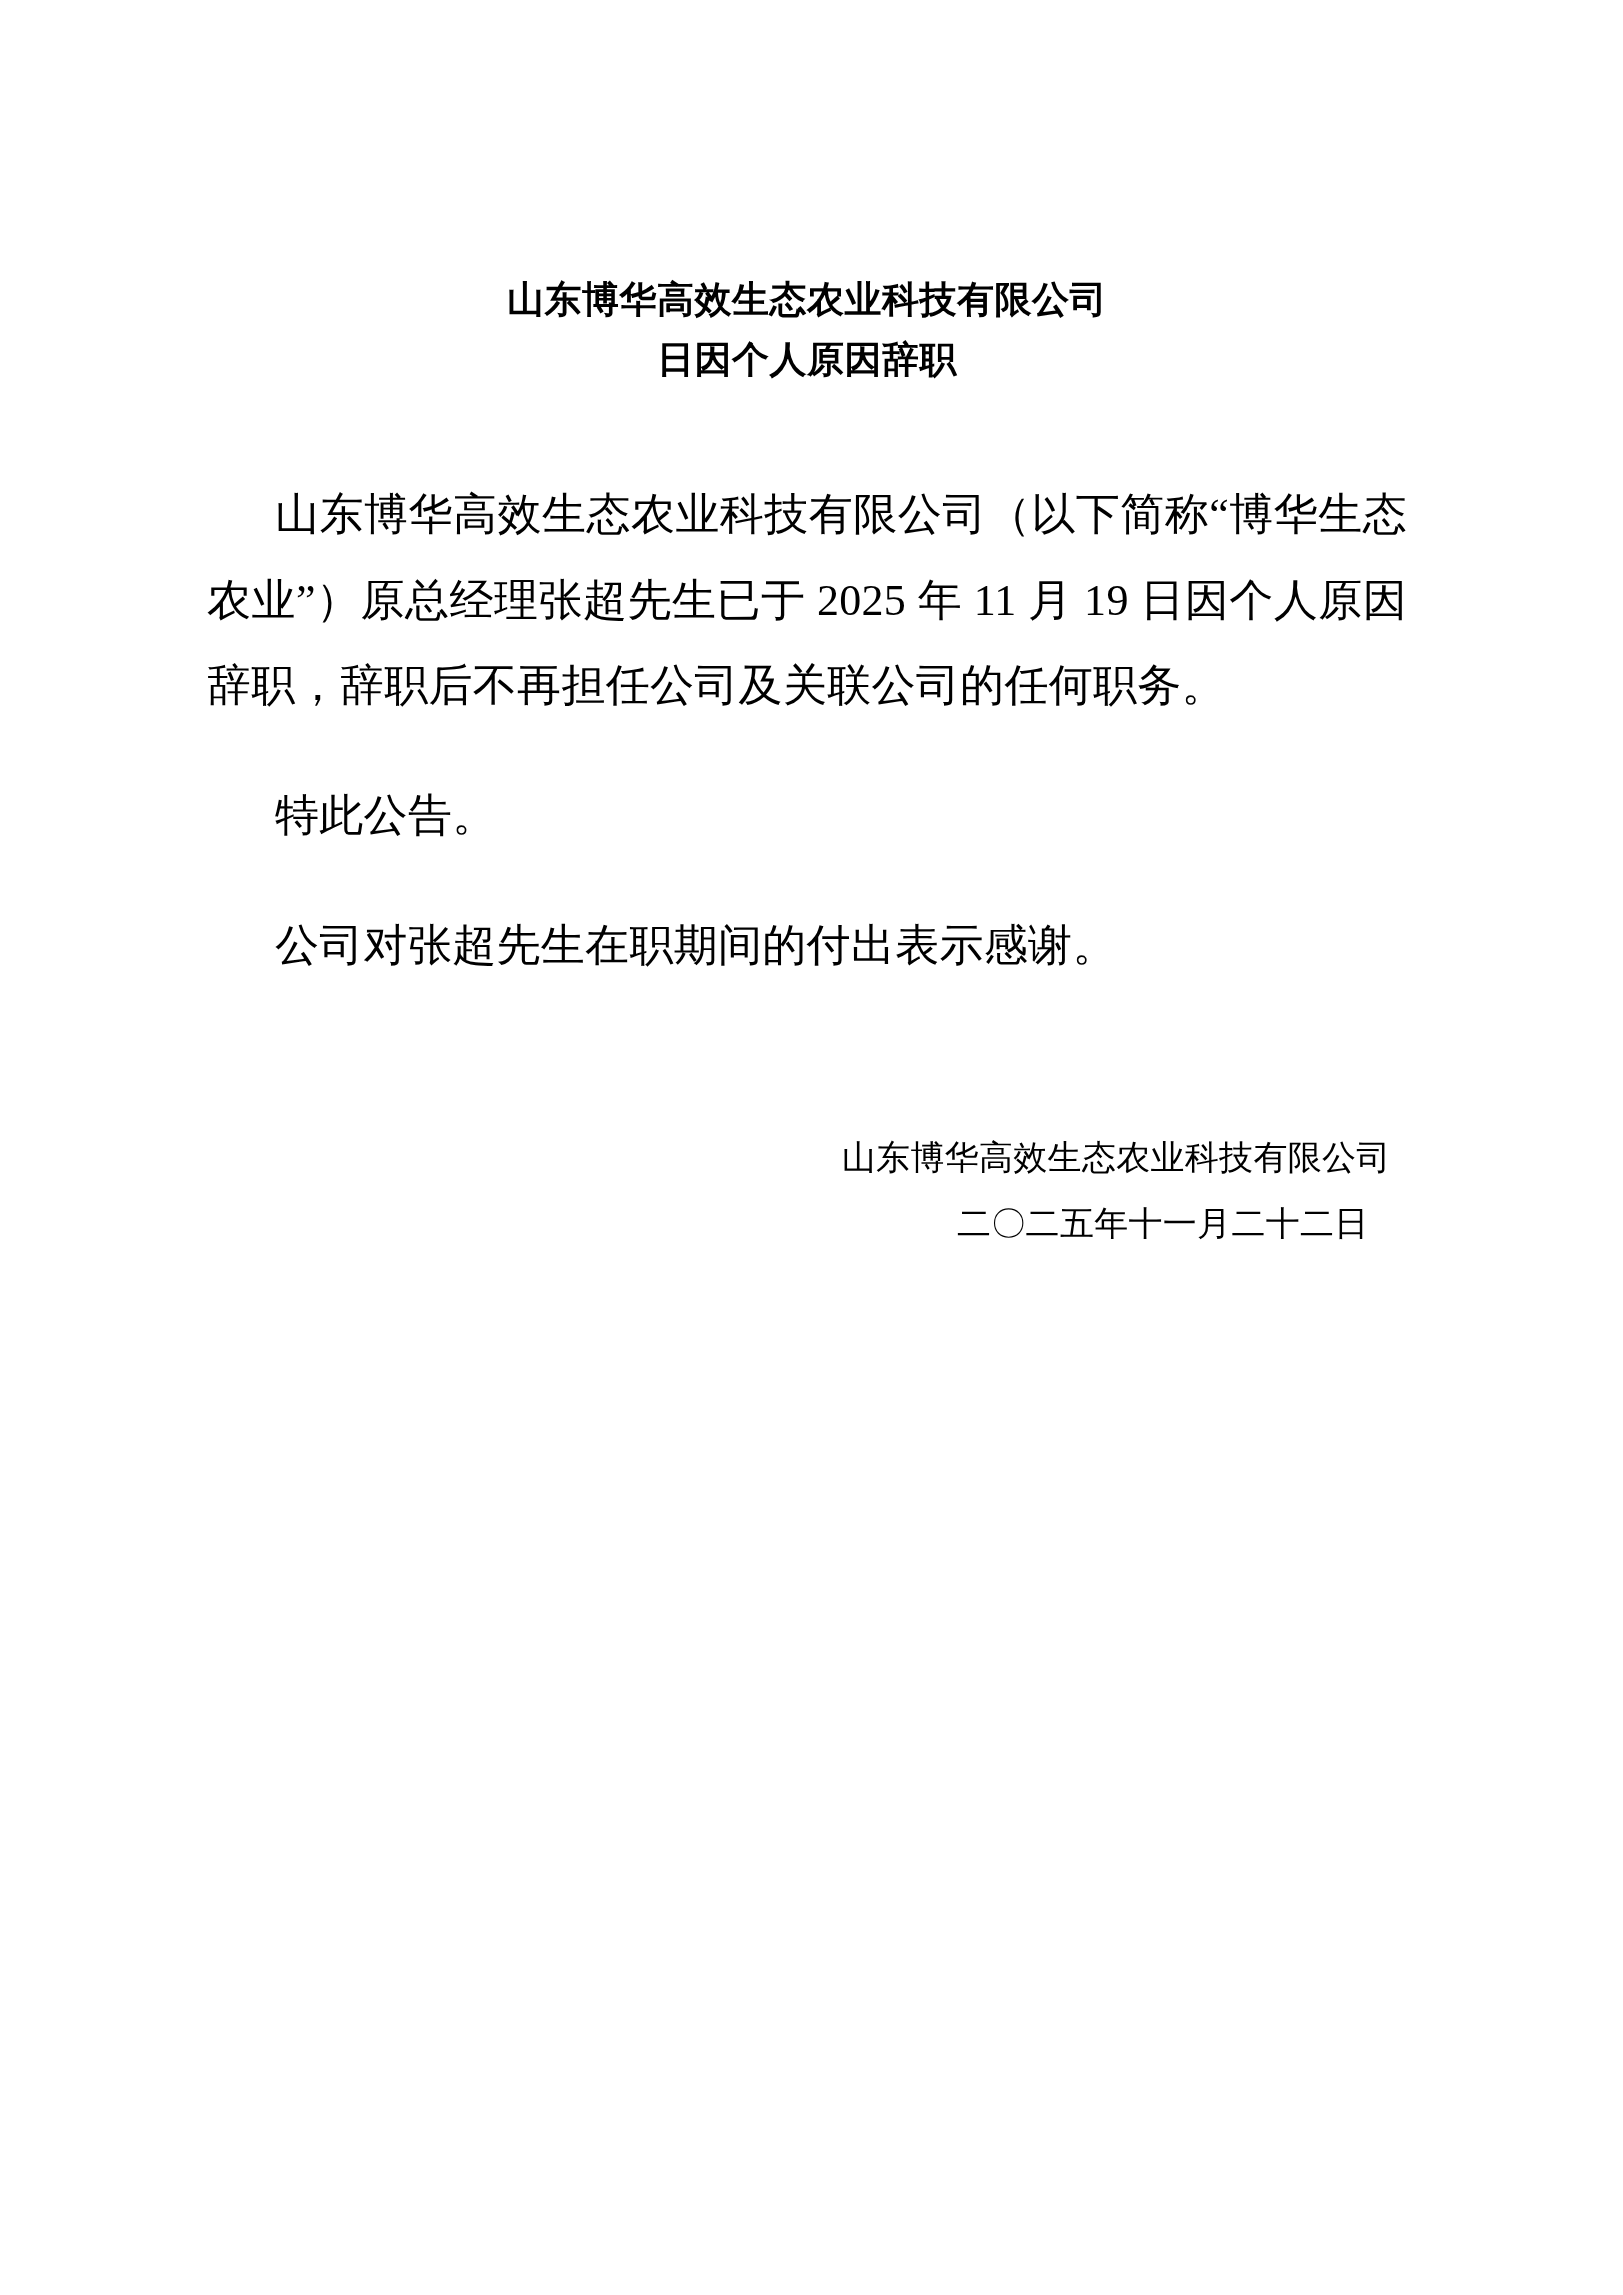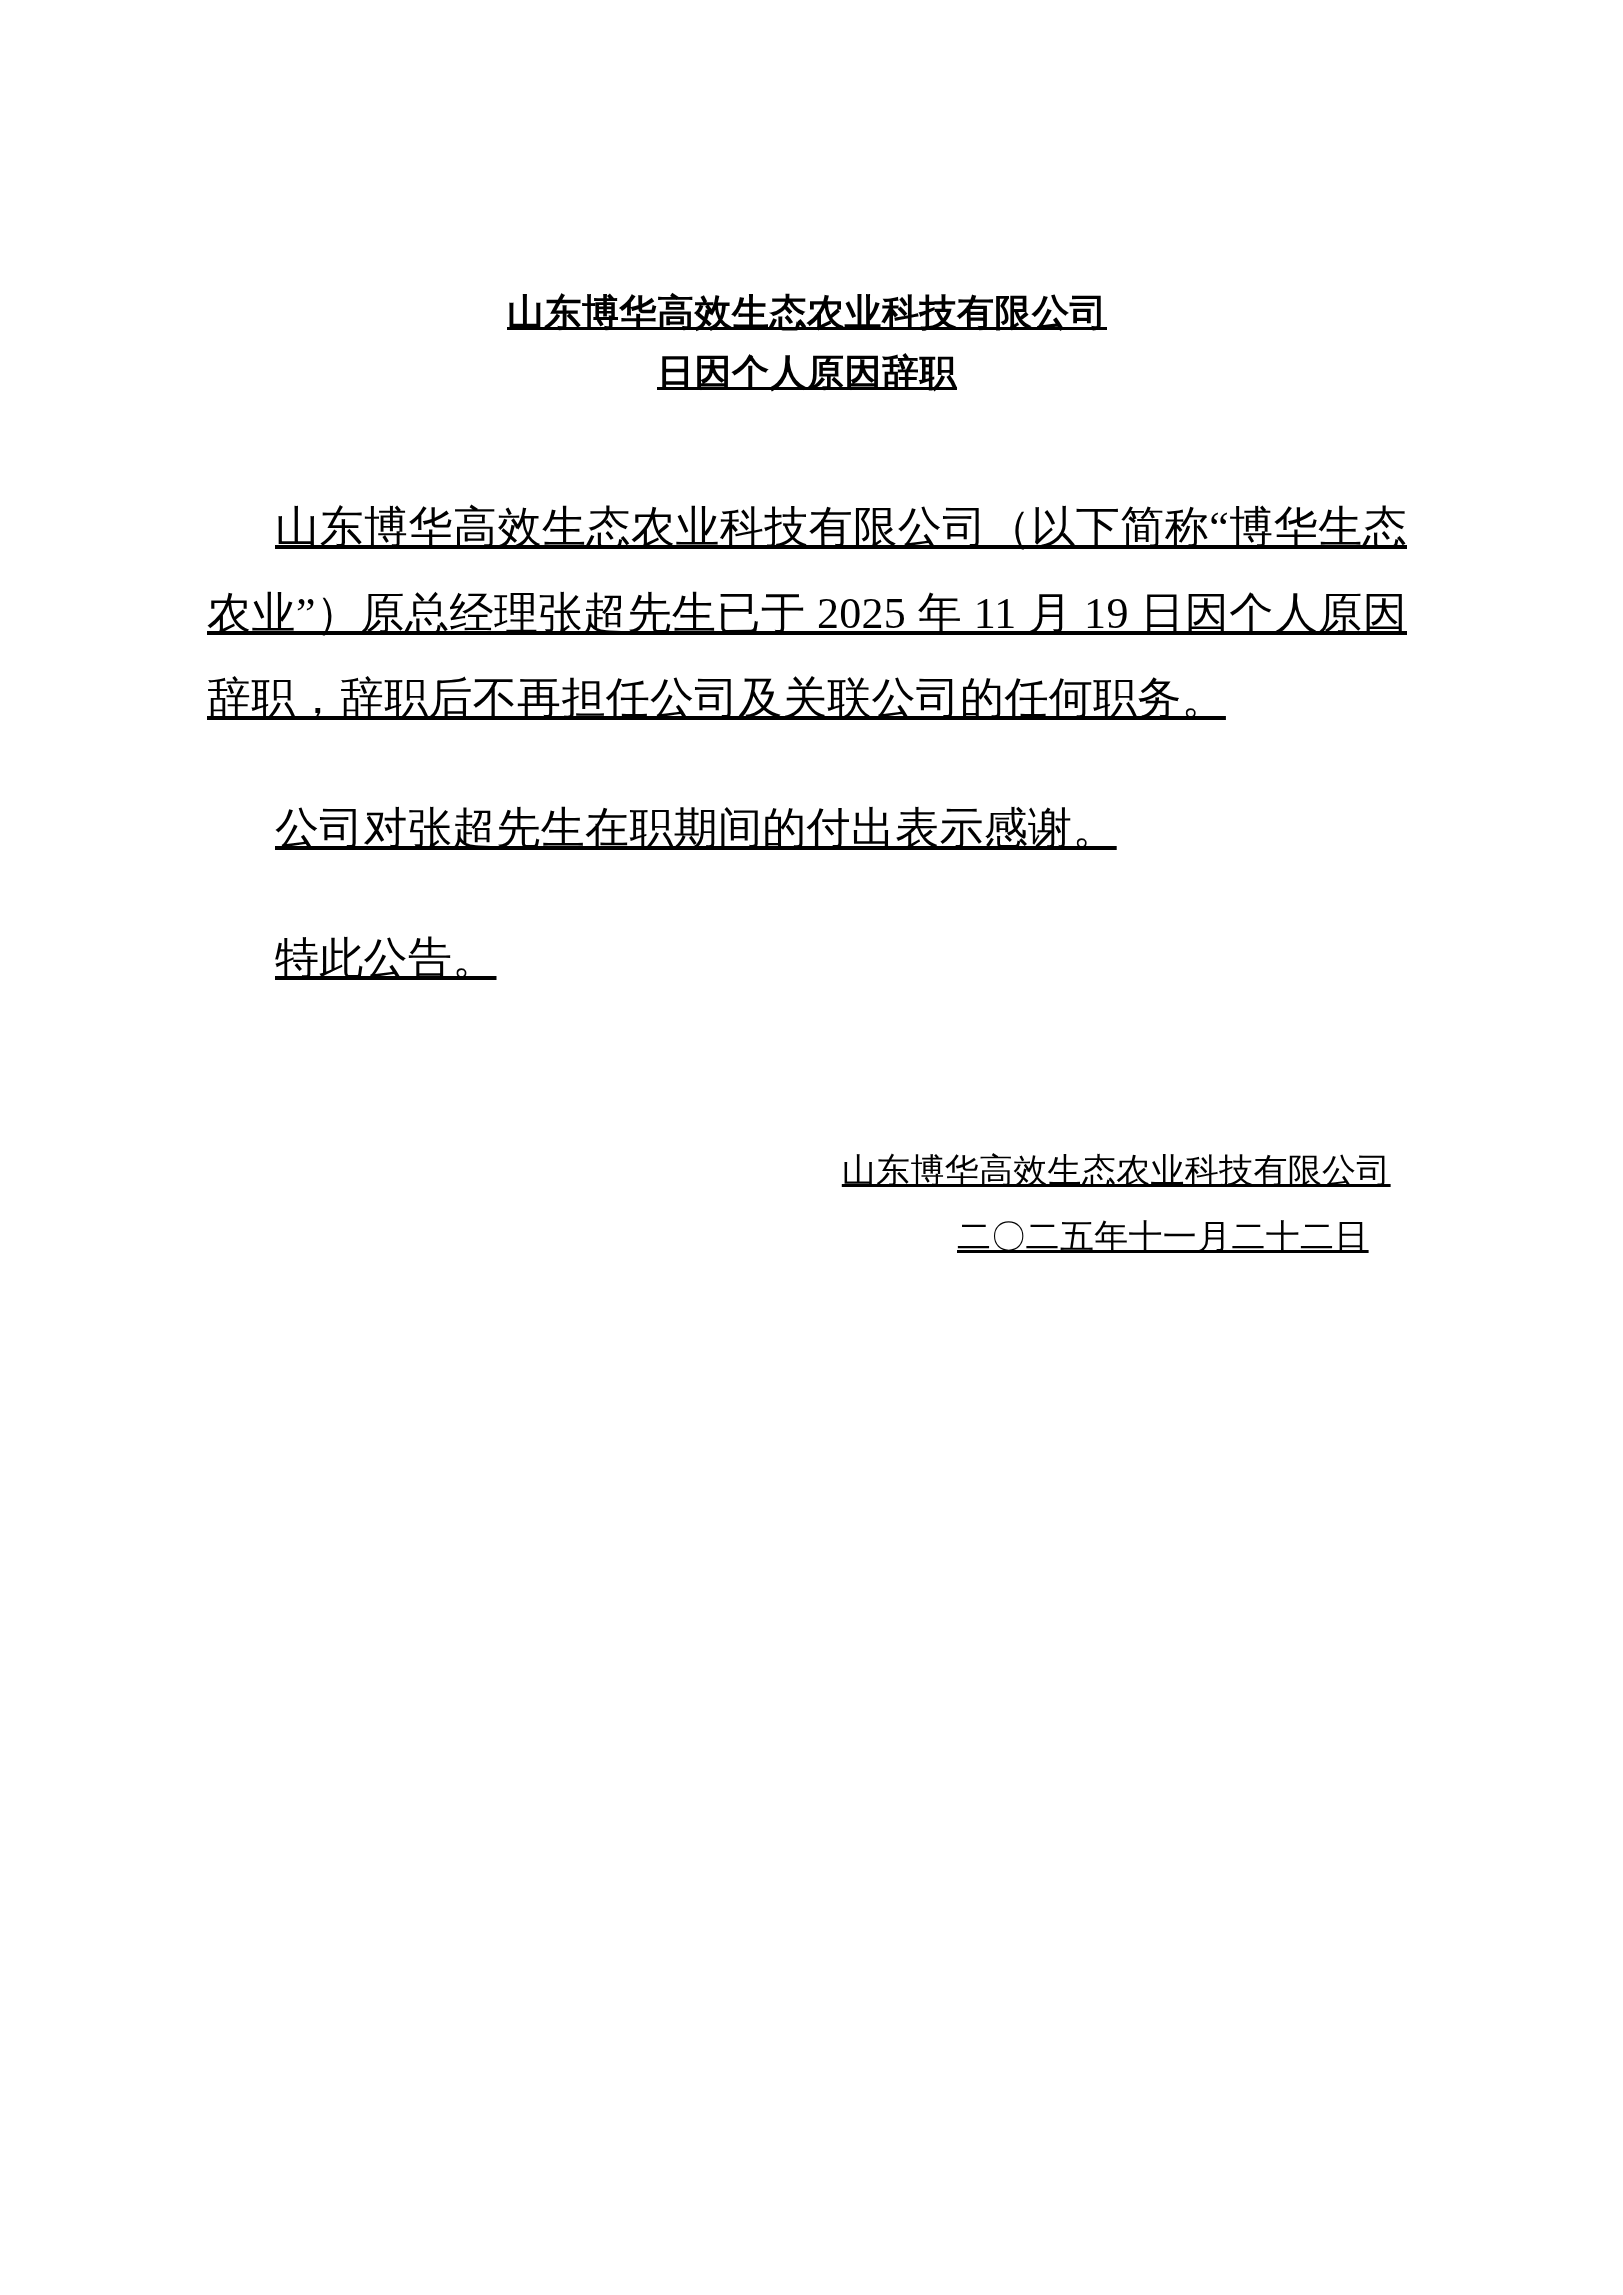--- a/index.html
+++ b/index.html
@@ -16,23 +16,22 @@
     height: 2295px;
     box-sizing: border-box;
     background: #ffffff;
     position: relative;
     padding: 0;
     overflow: hidden;
   }
   .content {
     position: absolute;
     left: 207px;
-    top: 283px;
+    top: 270px;
     width: 1200px;
-    text-decoration: underline;
   }
   .doc-title {
     text-align: center;
     font-weight: bold;
     font-size: 37px;
     line-height: 1.62;
     letter-spacing: 0.5px;
   }
   .doc-title .line {
     display: block;
@@ -72,22 +71,22 @@
 
   <div class="content">
 
     <div class="doc-title">
       <span class="line">山东博华高效生态农业科技有限公司</span>
       <span class="line">日因个人原因辞职</span>
     </div>
 
     <div class="body-block">
       <p class="para">山东博华高效生态农业科技有限公司（以下简称“博华生态农业”）原总经理张超先生已于 2025 年 11 月 19 日因个人原因辞职，辞职后不再担任公司及关联公司的任何职务。</p>
+      <p class="para">特此公告。</p>
       <p class="para">公司对张超先生在职期间的付出表示感谢。</p>
-      <p class="para">特此公告。</p>
     </div>
 
     <div class="signature">
       <span class="sig-line">山东博华高效生态农业科技有限公司</span>
       <span class="sig-line sig-date">二〇二五年十一月二十二日</span>
     </div>
 
   </div>
 
 </div>

